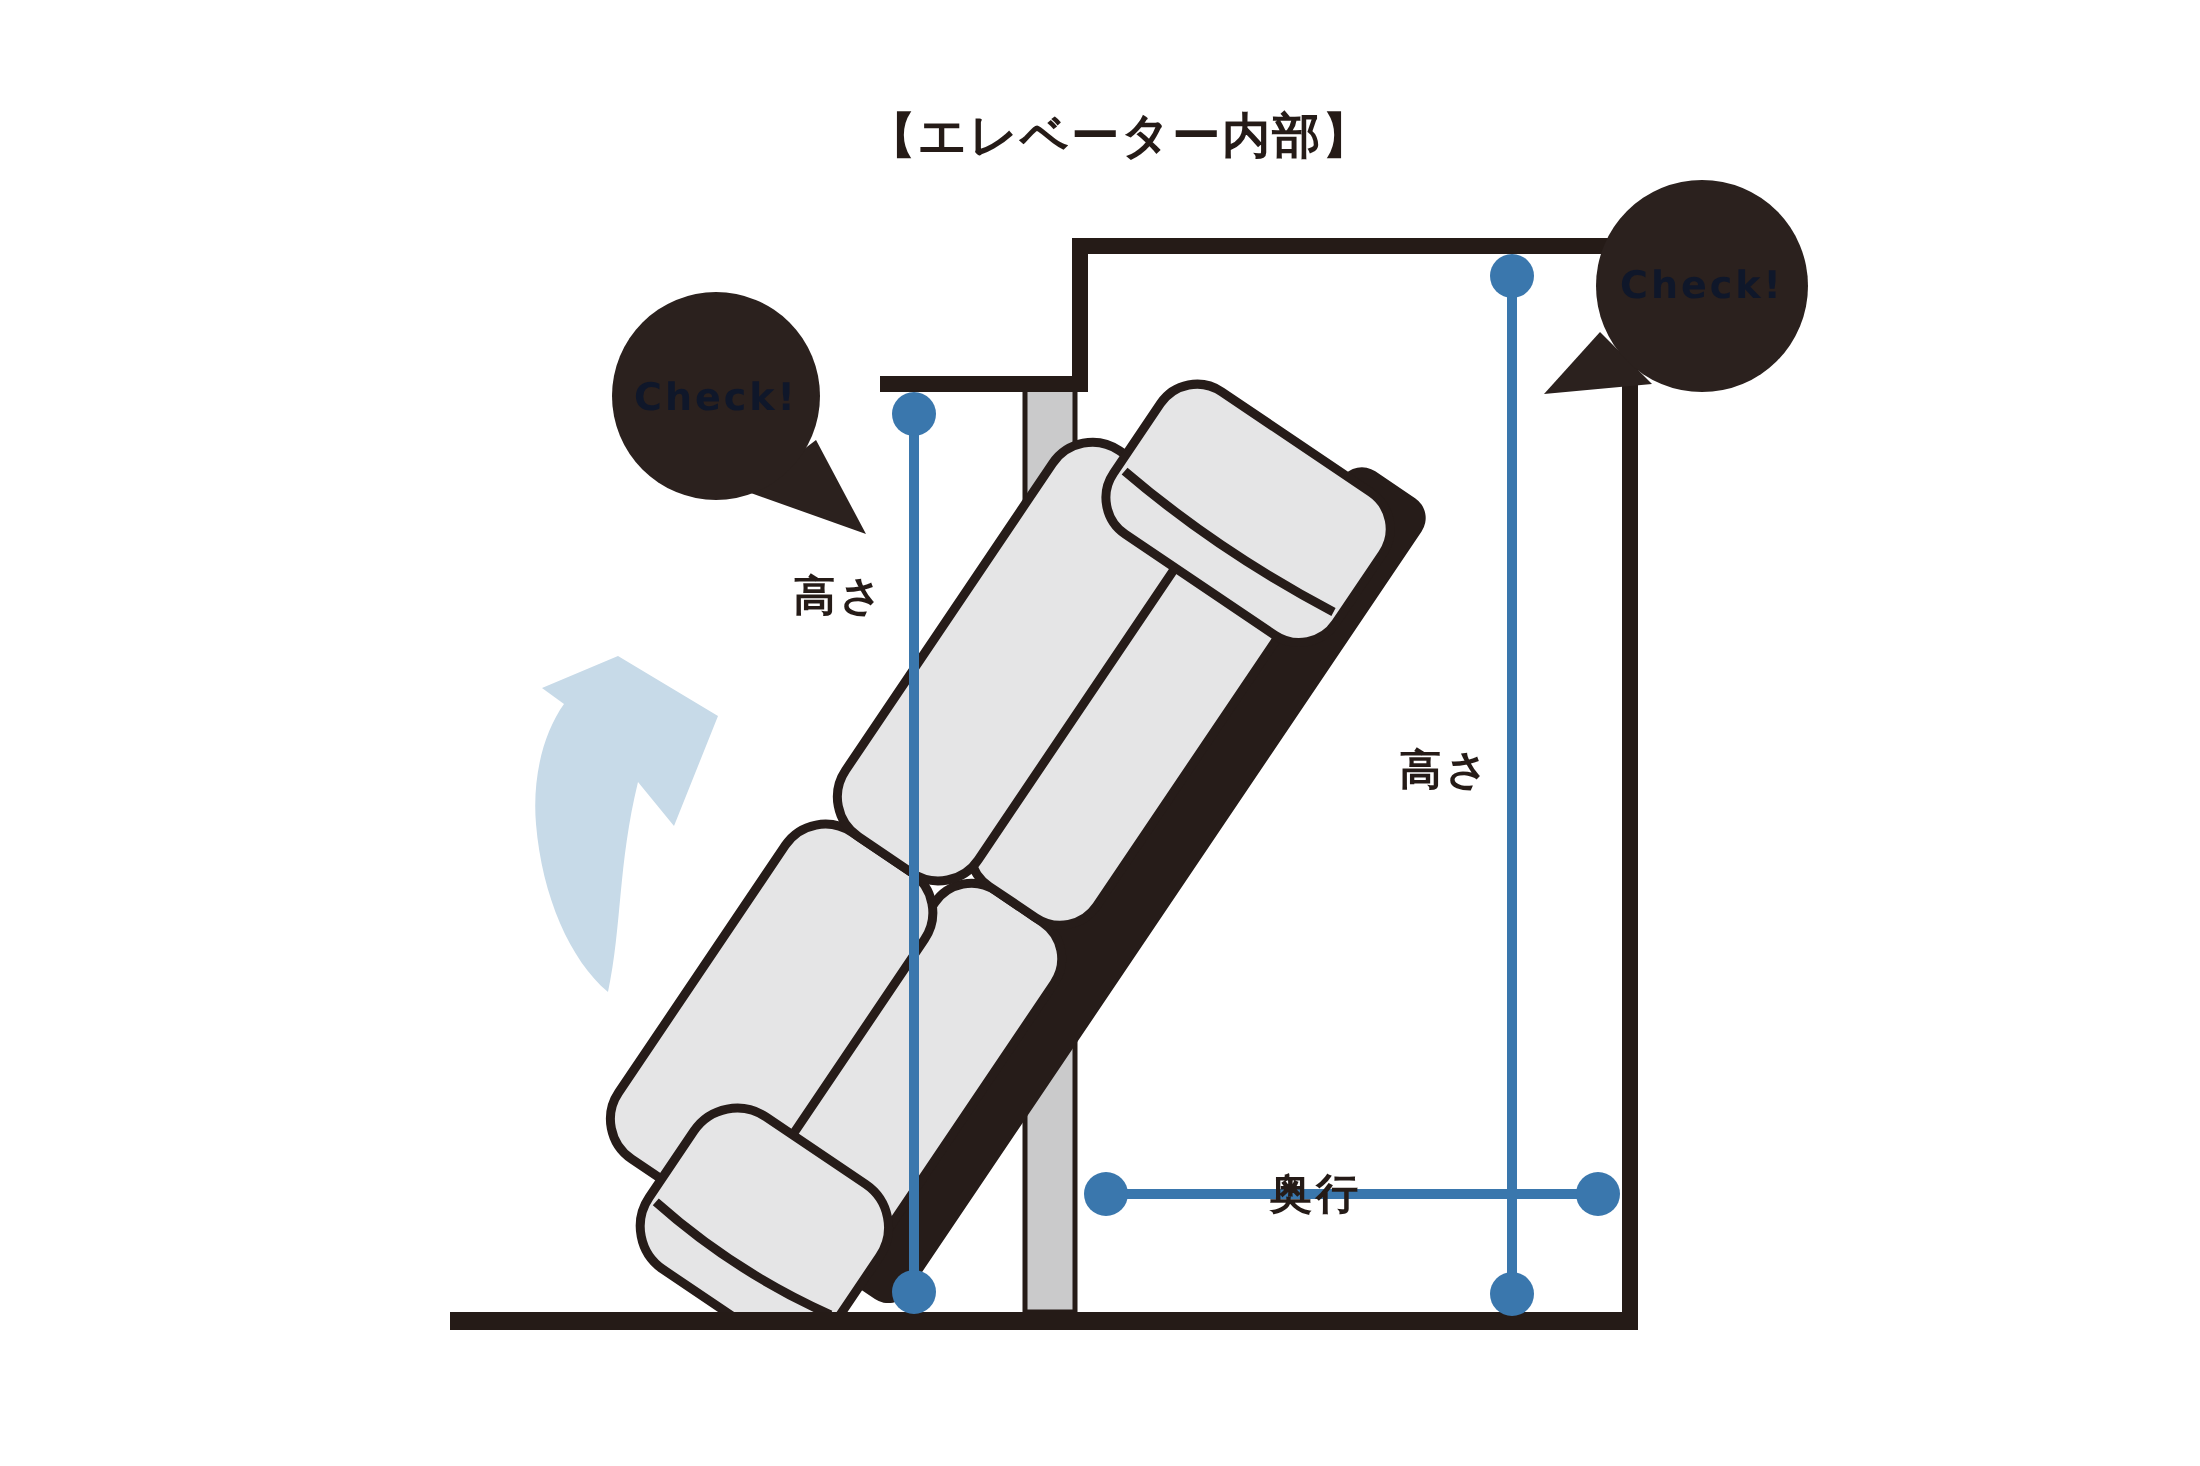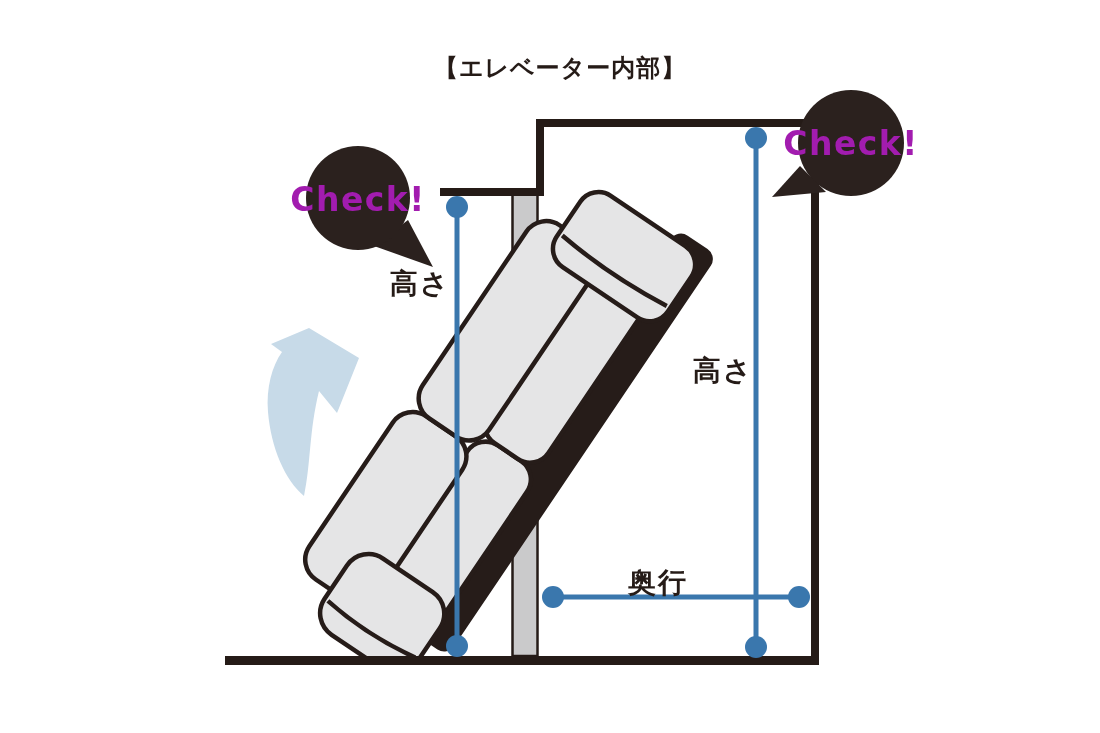--- a/index.html
+++ b/index.html
@@ -12,27 +12,27 @@
   }
   .stage svg { position:absolute; left:0; top:0; }
   .txt {
     position:absolute;
     transform:translate(-50%,-50%);
     white-space:nowrap;
     color:#251b17;
     font-weight:bold;
   }
   .title    { left:560px; top:68px;  font-size:24px; letter-spacing:1px; }
-  .lbl      { font-size:28px; letter-spacing:2px; }
+  .lbl      { font-size:21px; letter-spacing:2px;margin-top:14px; }
   .lbl-height-left  { left:420px; top:284px; }
   .lbl-height-right { left:723px; top:371px; }
   .lbl-depth        { left:658px; top:583px; }
   .badge-txt {
-    font-size:33px; letter-spacing:1.5px;
-    color:#a21caf; font-weight:bold;
+    font-size:19px; letter-spacing:1.5px;
+    color:#0f172a; font-weight:bold;
   }
   .badge-left  { left:358px; top:199px; }
   .badge-right { left:851px; top:143px; }
 </style>
 </head>
 <body>
 
 <div class="stage">
 
   <svg width="1100" height="733" viewBox="0 0 1100 733">

